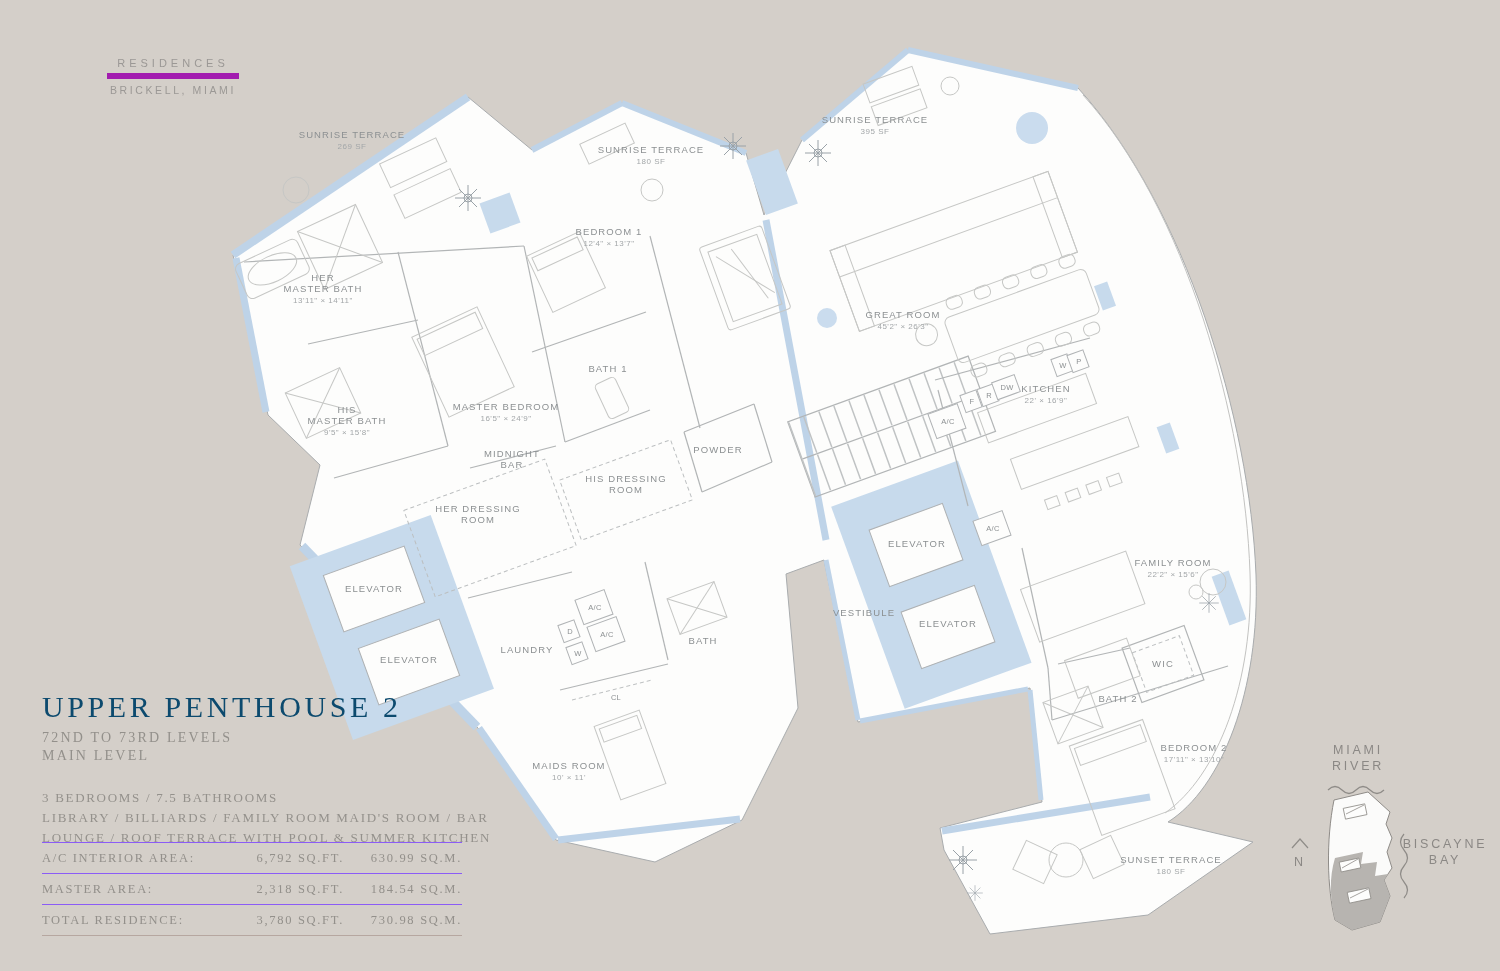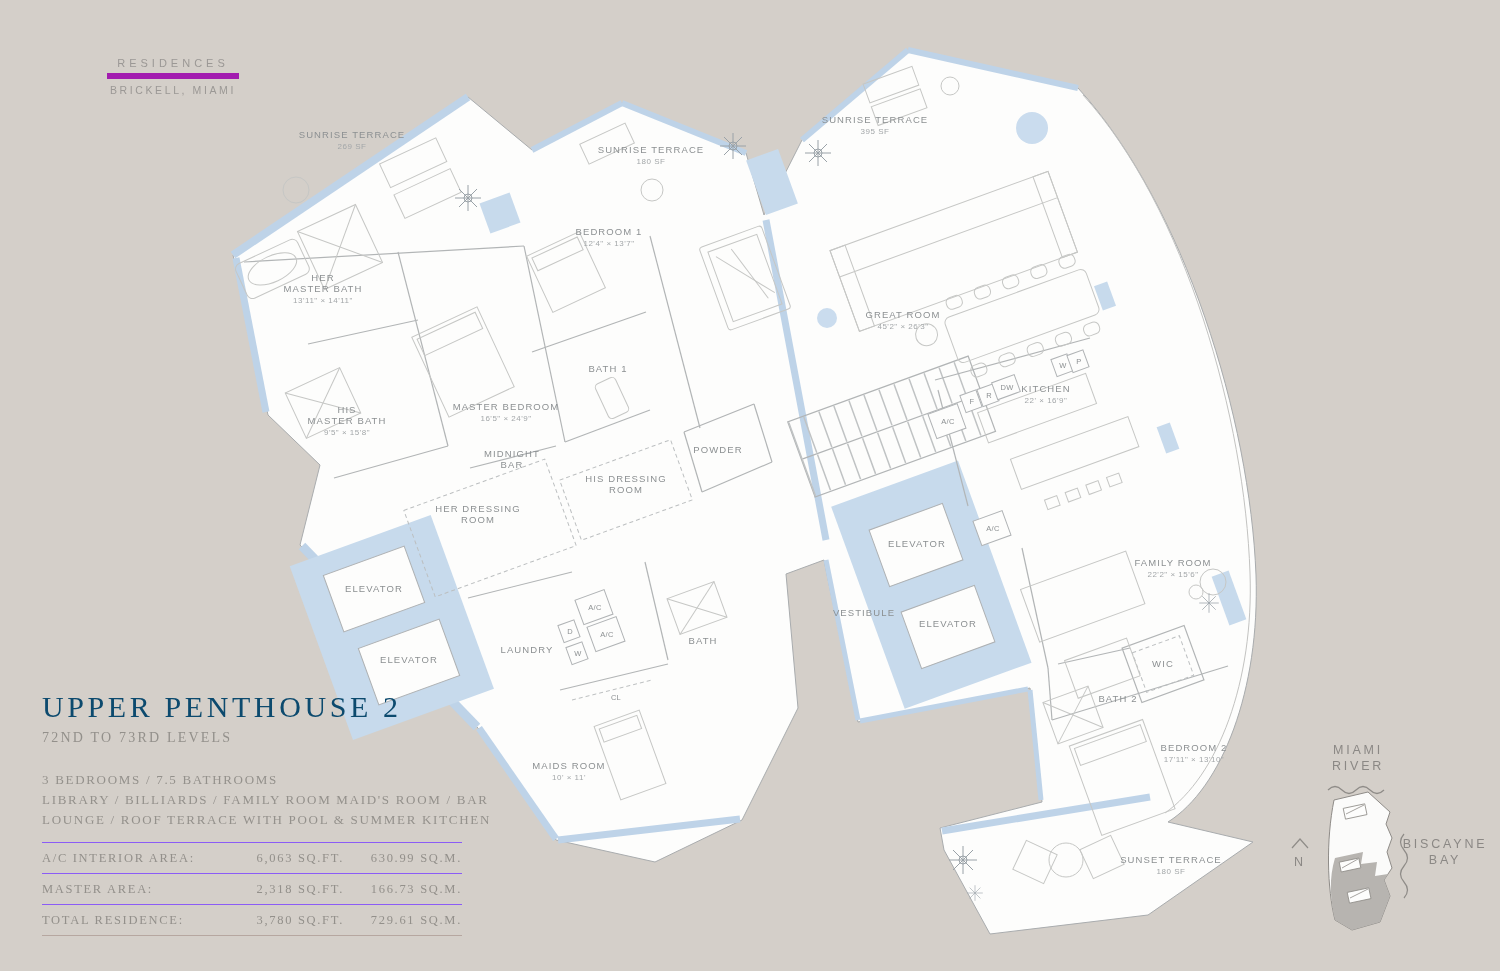--- a/index.html
+++ b/index.html
@@ -379,35 +379,36 @@
 
 <div class="logo">
   <div><span class="logo-sub">RESIDENCES</span></div>
   <div class="logo-loc">BRICKELL, MIAMI</div>
 </div>
 
 <div class="unit">
   <div class="unit-title">UPPER PENTHOUSE 2</div>
   <div class="unit-sub">
     <div>72ND TO 73RD LEVELS</div>
+    <div>MAIN LEVEL</div>
   </div>
   <div class="unit-feat">3 BEDROOMS / 7.5 BATHROOMS
 LIBRARY / BILLIARDS / FAMILY ROOM  MAID'S ROOM / BAR
 LOUNGE / ROOF TERRACE WITH POOL &amp; SUMMER KITCHEN</div>
 </div>
 
 <div class="areas">
   <div class="arow">
     <span class="lbl">A/C INTERIOR AREA:</span>
-    <span class="sqft">6,063 SQ.FT.</span>
+    <span class="sqft">6,792 SQ.FT.</span>
     <span class="sqm">630.99 SQ.M.</span>
   </div>
   <div class="arow">
     <span class="lbl">MASTER AREA:</span>
     <span class="sqft">2,318 SQ.FT.</span>
-    <span class="sqm">166.73 SQ.M.</span>
+    <span class="sqm">184.54 SQ.M.</span>
   </div>
   <div class="arow">
     <span class="lbl">TOTAL RESIDENCE:</span>
     <span class="sqft">3,780 SQ.FT.</span>
-    <span class="sqm">729.61 SQ.M.</span>
+    <span class="sqm">730.98 SQ.M.</span>
   </div>
 </div>
 
 </body></html>

